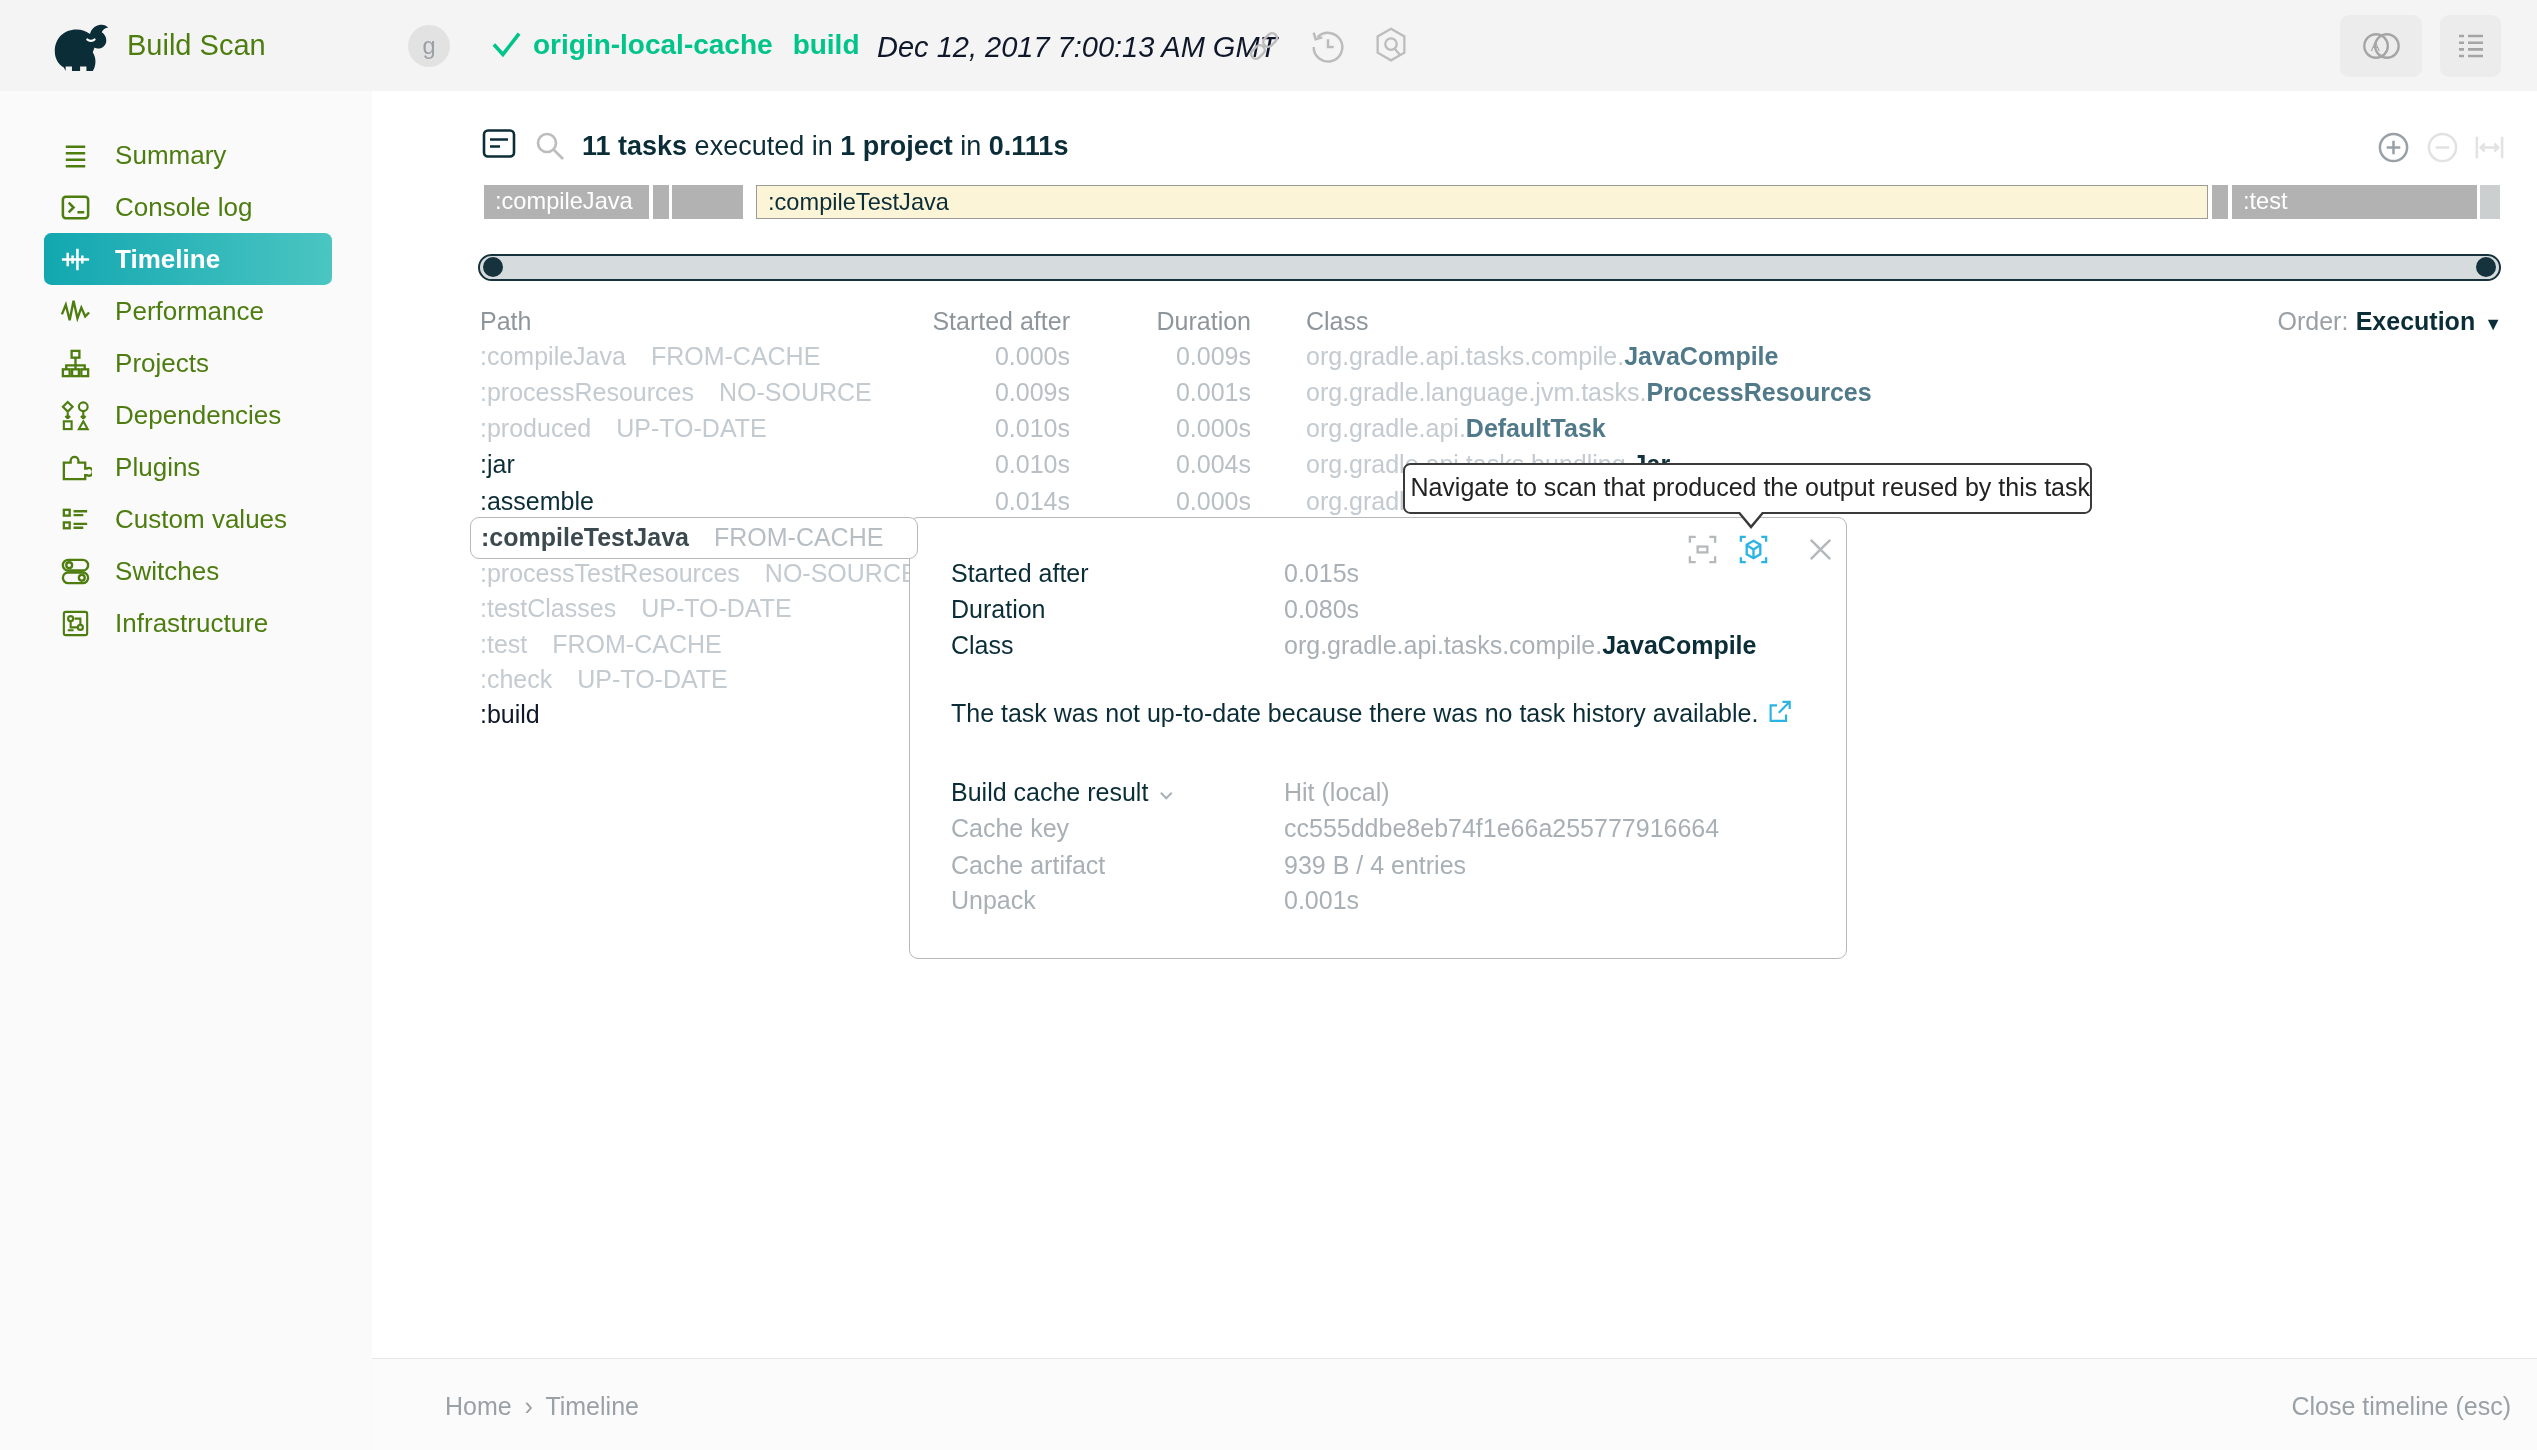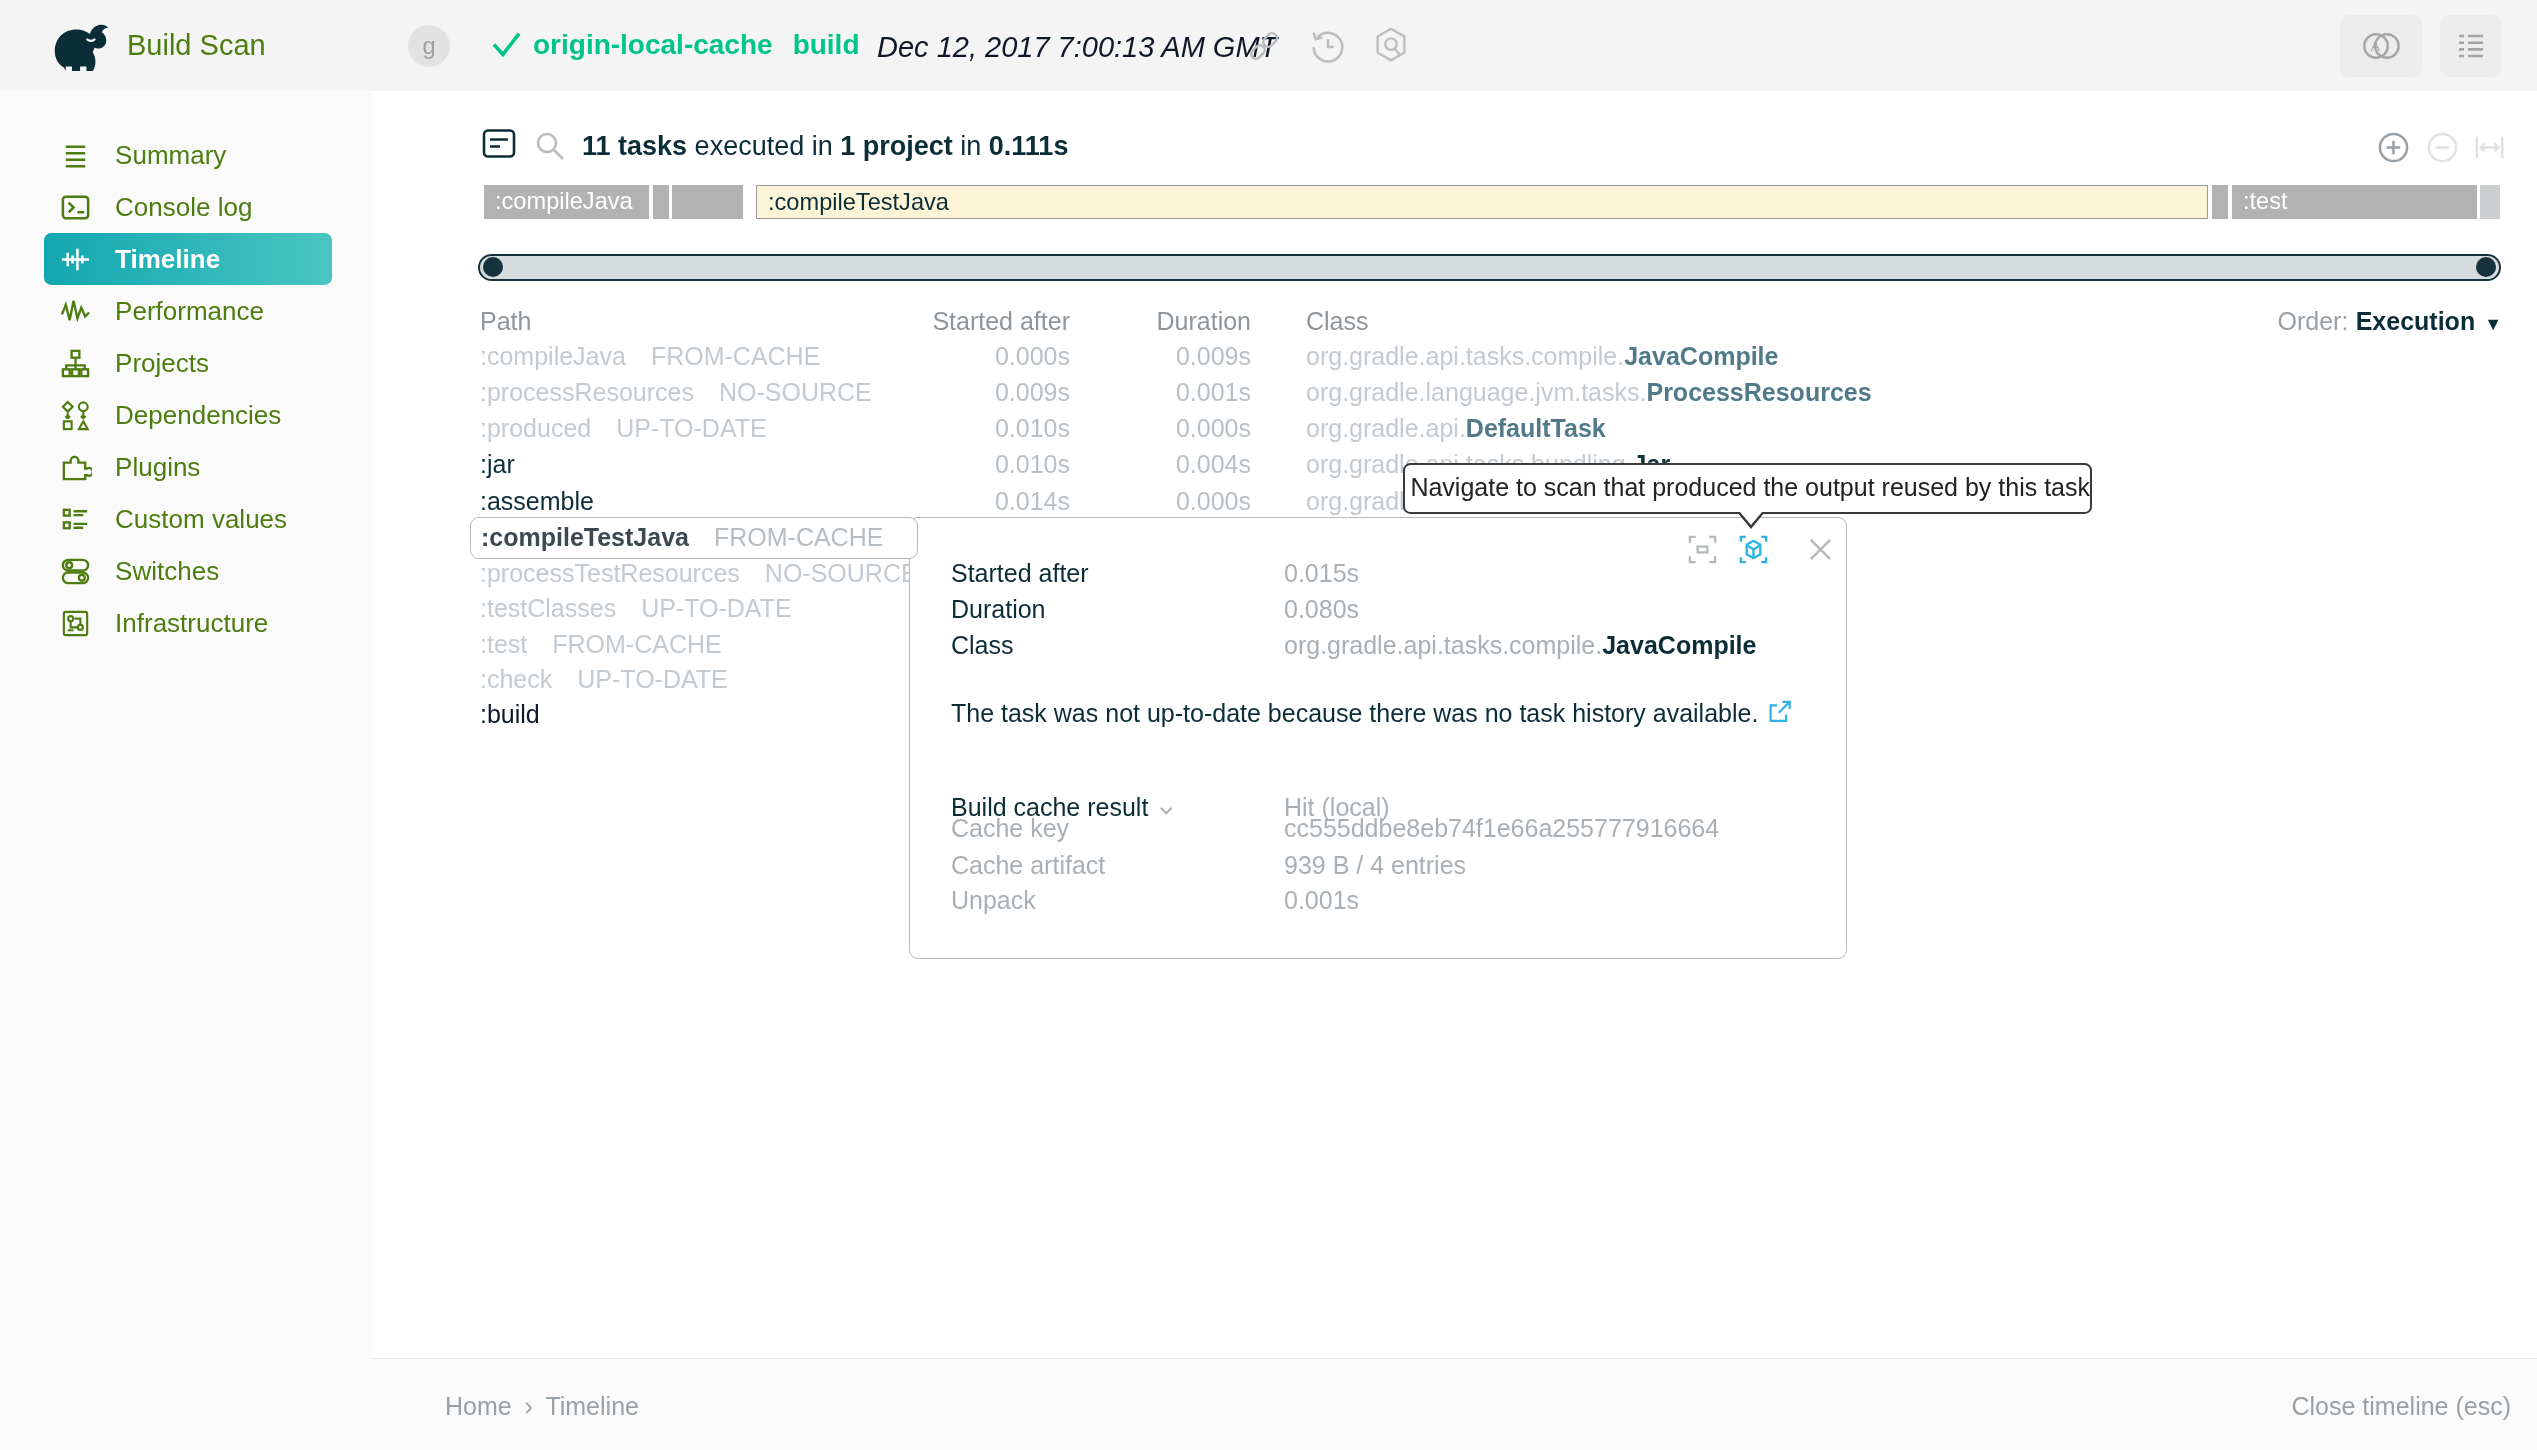--- a/index.html
+++ b/index.html
@@ -391,21 +391,21 @@
       <span class="pvalue"><span>org.gradle.api.tasks.compile.</span><span class="navy">JavaCompile</span></span>
     </div>
 
     <div class="pnote">
       <span>The task was not up-to-date because there was no task history available.</span><span><svg width="24.5" height="24.5" viewBox="0 0 27 27" fill="none" stroke="#2ab3e3" stroke-width="2.4">
             <path d="M11 6H4v17h17v-7"></path>
             <path d="M13 14L25 2M17 2h8v8"></path>
           </svg></span>
     </div>
 
-    <div class="prow" style="top:274px">
+    <div class="prow" style="top:259px">
       <span class="plabel">Build cache result</span><span class="chev"><svg width="14.5" height="11" viewBox="0 0 16 12" fill="none" stroke="currentColor" stroke-width="2.2">
             <path d="M2 3l6 6 6-6"></path>
           </svg></span>
       <span class="pvalue">Hit (local)</span>
     </div>
     <div class="prow" style="top:295px">
       <span class="plabel gray">Cache key</span>
       <span class="pvalue">cc555ddbe8eb74f1e66a255777916664</span>
     </div>
     <div class="prow" style="top:332px">

